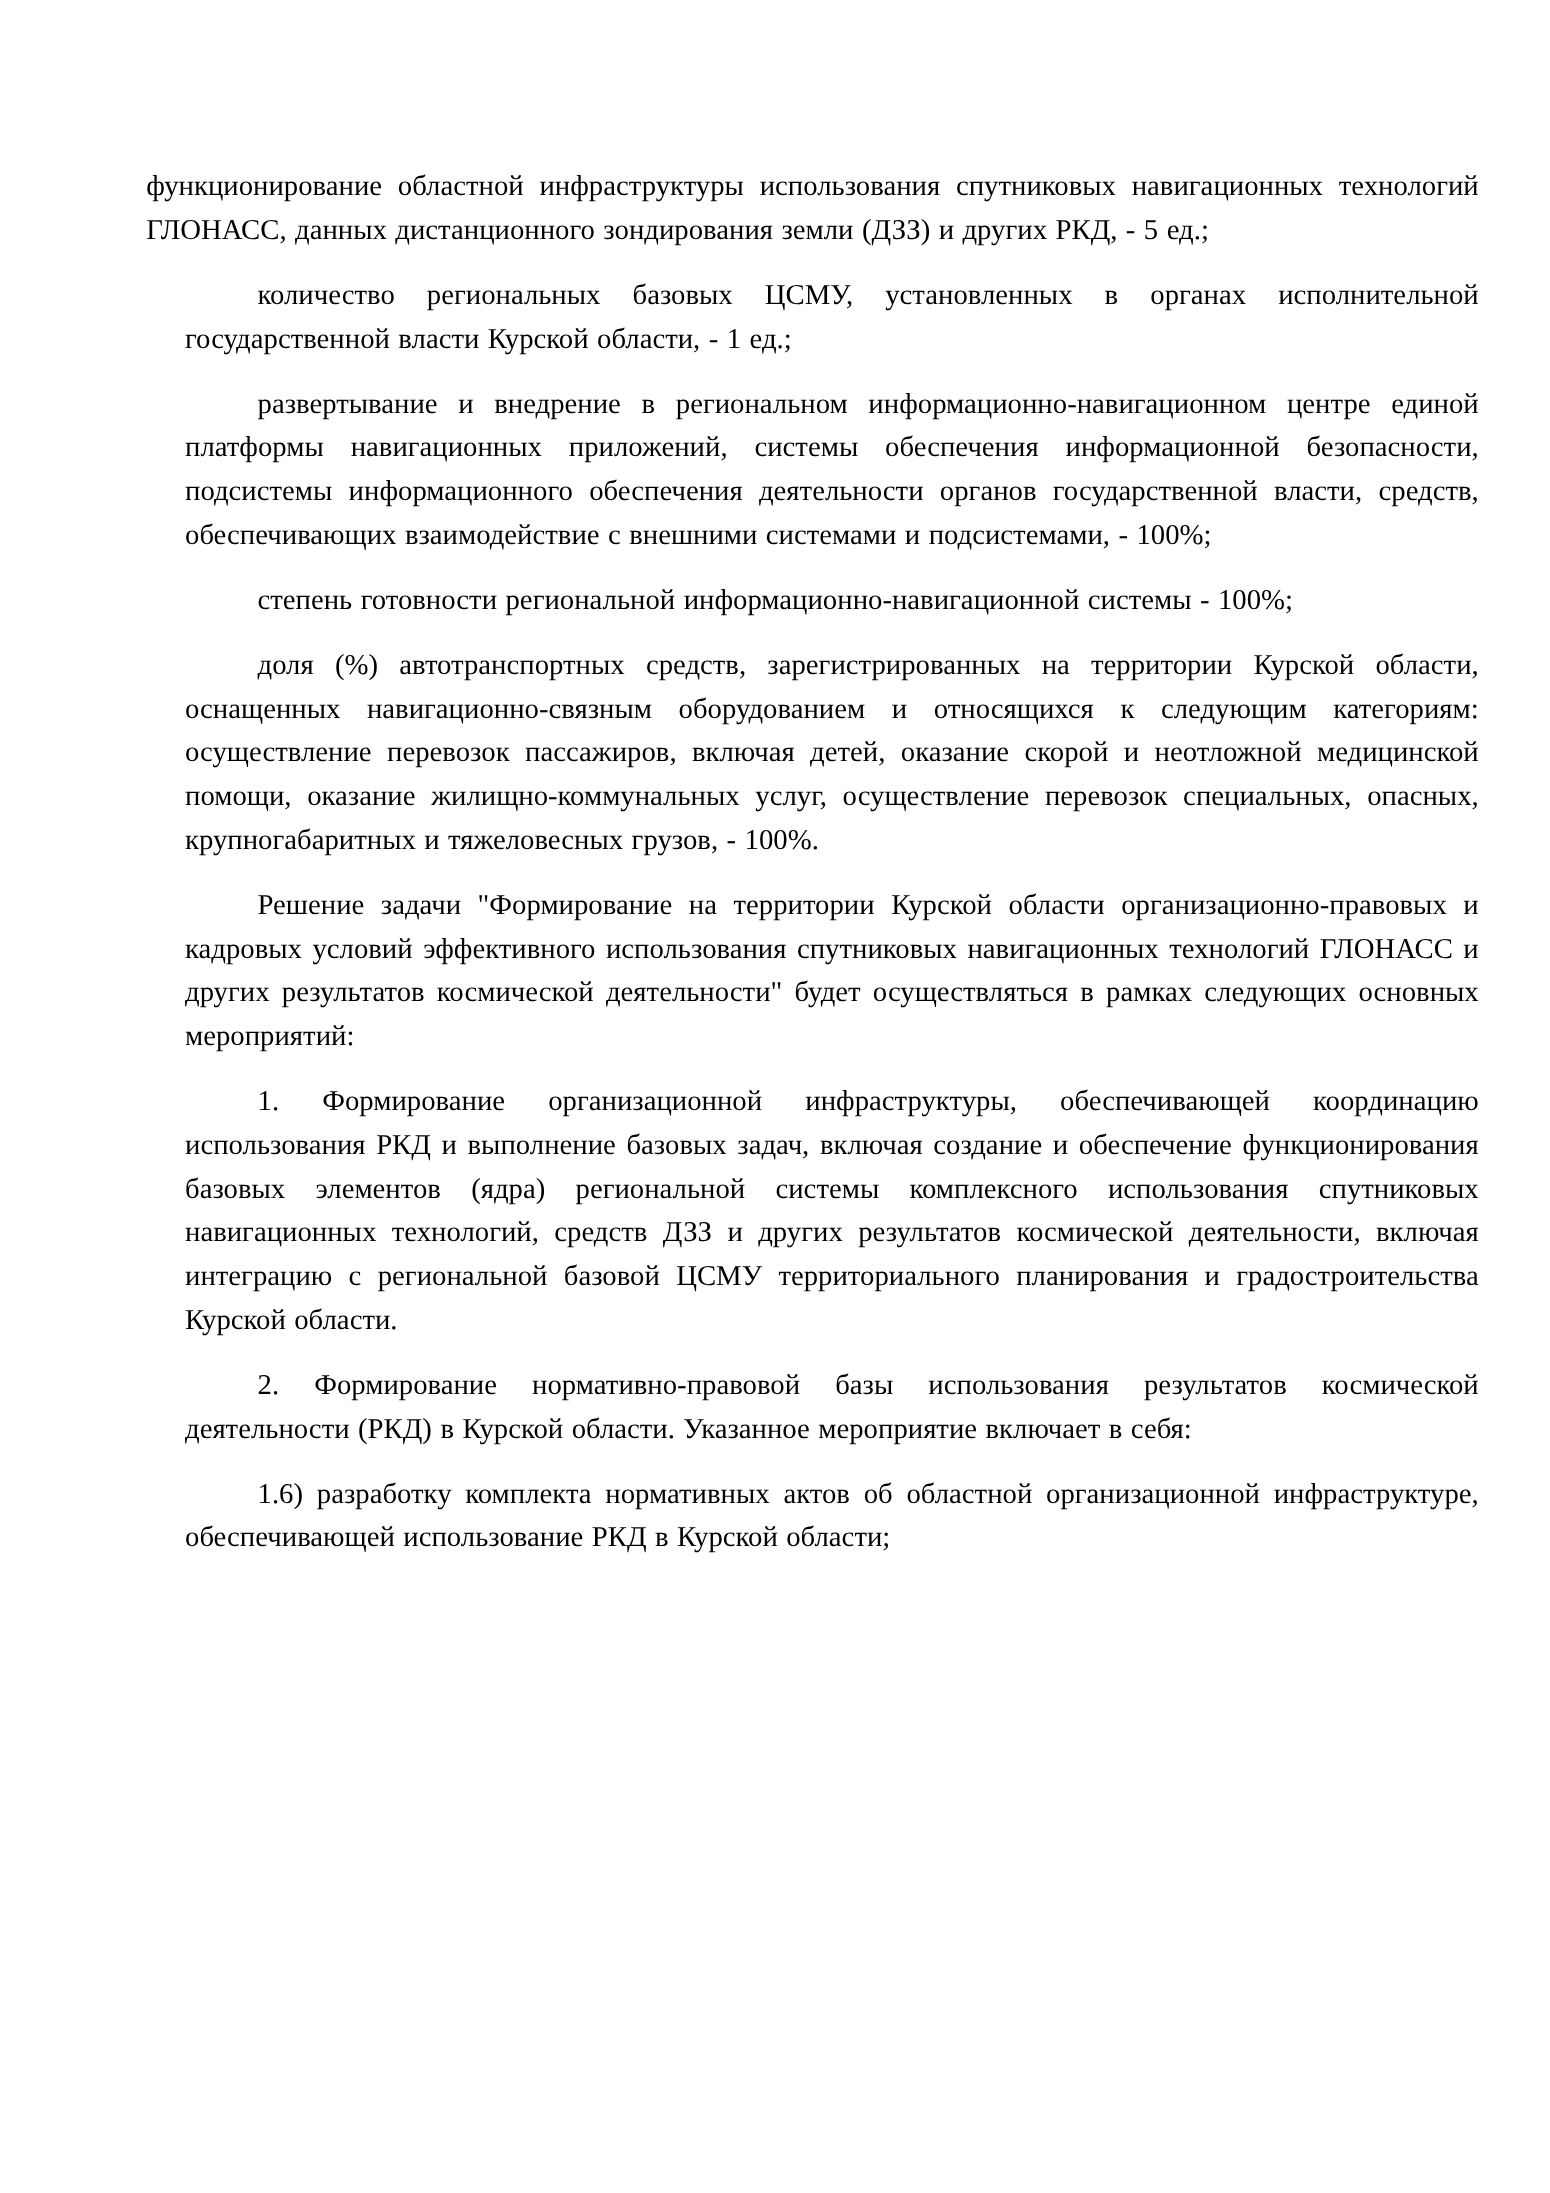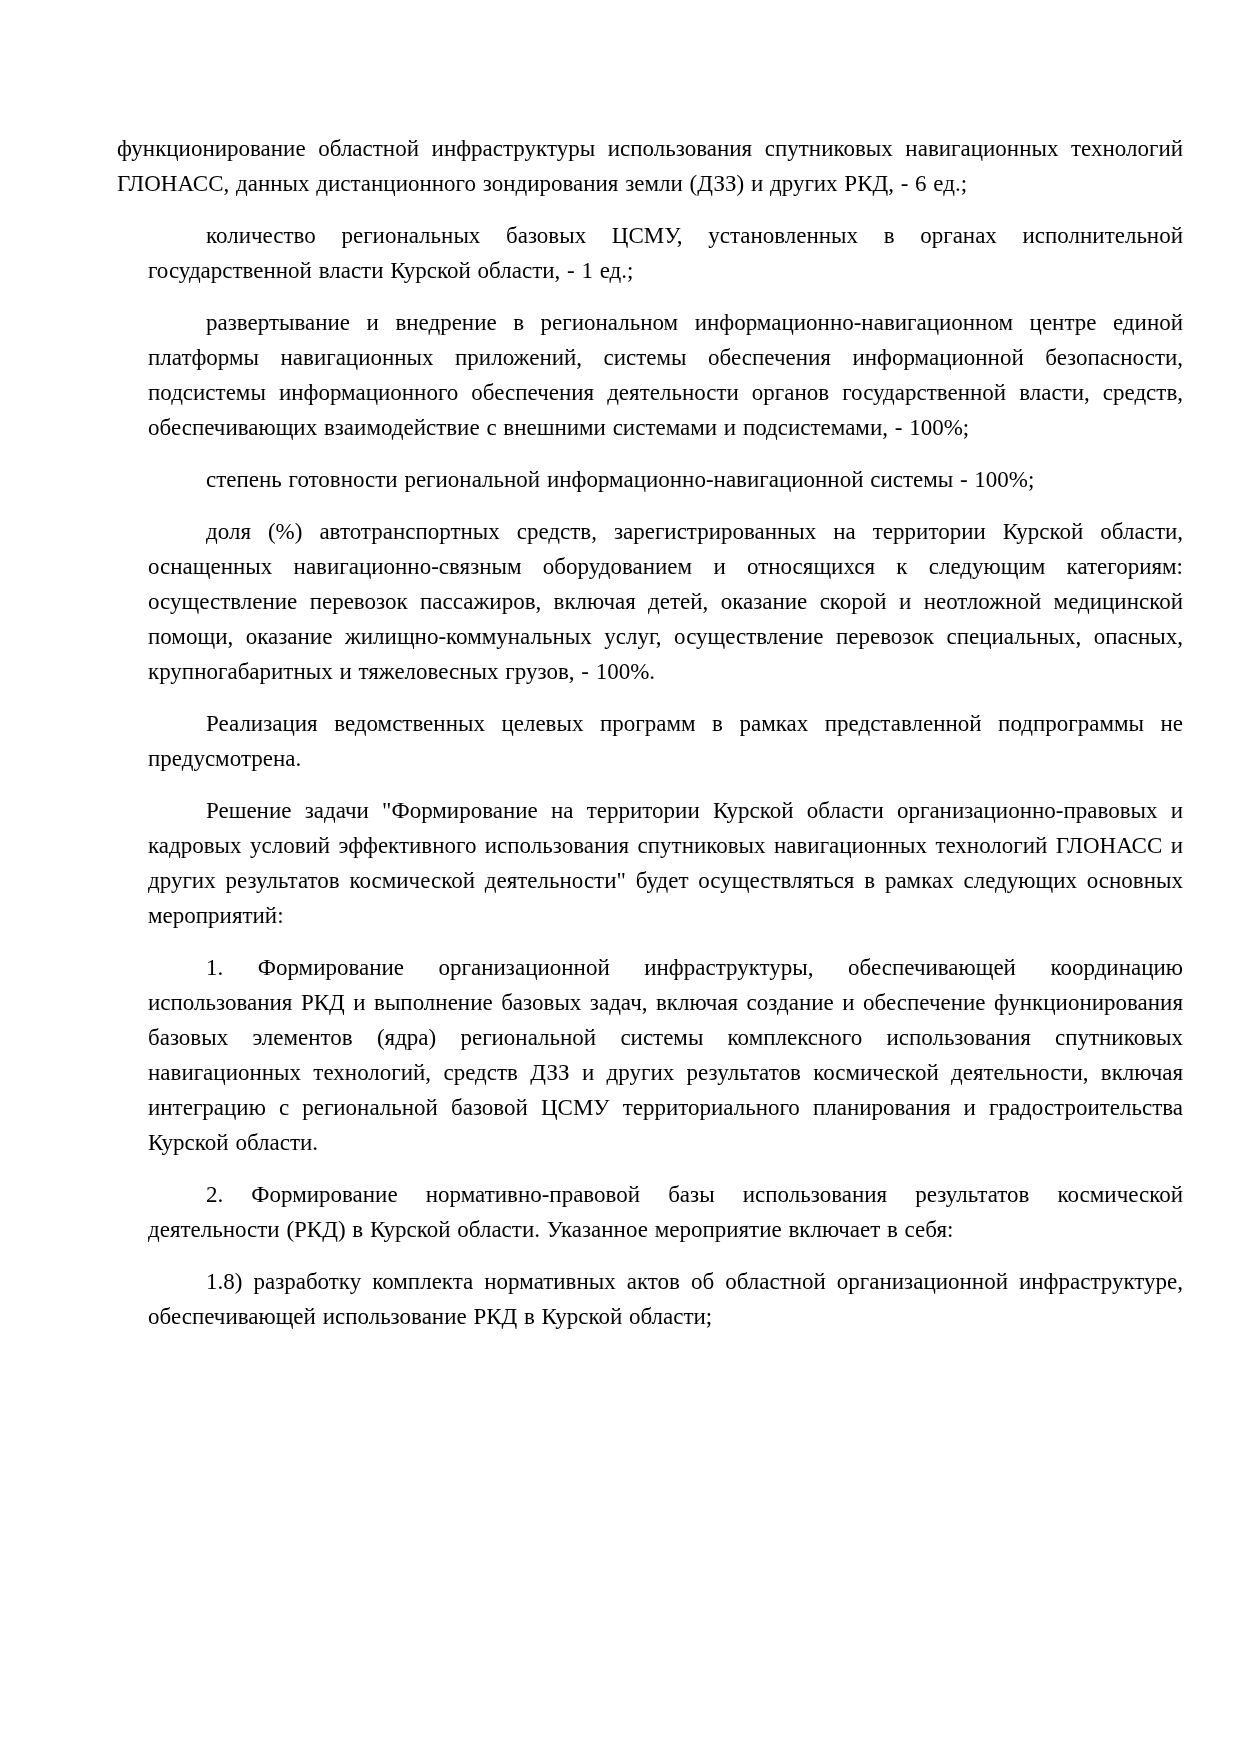--- a/index.html
+++ b/index.html
@@ -41,36 +41,35 @@
     font-size: 25px;
     line-height: 37px;
     text-indent: 0;
   }
 </style>
 </head>
 <body>
 
 <div class="page">
 
-  <p class="body-text no-indent">функционирование областной инфраструктуры использования спутниковых навигационных технологий ГЛОНАСС, данных дистанционного зондирования земли (ДЗЗ) и других РКД, - 6 ед.;</p>
+  <p class="body-text no-indent">функционирование областной инфраструктуры использования спутниковых навигационных технологий ГЛОНАСС, данных дистанционного зондирования земли (ДЗЗ) и других РКД, - 5 ед.;</p>
 
   <p class="body-text indent">количество региональных базовых ЦСМУ, установленных в органах исполнительной государственной власти Курской области, - 1 ед.;</p>
 
   <p class="body-text indent">развертывание и внедрение в региональном информационно-навигационном центре единой платформы навигационных приложений, системы обеспечения информационной безопасности, подсистемы информационного обеспечения деятельности органов государственной власти, средств, обеспечивающих взаимодействие с внешними системами и подсистемами, - 100%;</p>
 
   <p class="body-text indent">степень готовности региональной информационно-навигационной системы - 100%;</p>
 
   <p class="body-text indent">доля (%) автотранспортных средств, зарегистрированных на территории Курской области, оснащенных навигационно-связным оборудованием и относящихся к следующим категориям: осуществление перевозок пассажиров, включая детей, оказание скорой и неотложной медицинской помощи, оказание жилищно-коммунальных услуг, осуществление перевозок специальных, опасных, крупногабаритных и тяжеловесных грузов, - 100%.</p>
 
 
-  <p class="body-text indent">Реализация ведомственных целевых программ в рамках представленной подпрограммы не предусмотрена.</p>
 
 
   <p class="body-text indent">Решение задачи "Формирование на территории Курской области организационно-правовых и кадровых условий эффективного использования спутниковых навигационных технологий ГЛОНАСС и других результатов космической деятельности" будет осуществляться в рамках следующих основных мероприятий:</p>
 
   <p class="body-text indent">1. Формирование организационной инфраструктуры, обеспечивающей координацию использования РКД и выполнение базовых задач, включая создание и обеспечение функционирования базовых элементов (ядра) региональной системы комплексного использования спутниковых навигационных технологий, средств ДЗЗ и других результатов космической деятельности, включая интеграцию с региональной базовой ЦСМУ территориального планирования и градостроительства Курской области.</p>
 
   <p class="body-text indent">2. Формирование нормативно-правовой базы использования результатов космической деятельности (РКД) в Курской области. Указанное мероприятие включает в себя:</p>
 
 
-  <p class="body-text indent">1.8) разработку комплекта нормативных актов об областной организационной инфраструктуре, обеспечивающей использование РКД в Курской области;</p>
+  <p class="body-text indent">1.6) разработку комплекта нормативных актов об областной организационной инфраструктуре, обеспечивающей использование РКД в Курской области;</p>
 
 </div>
 
 </body></html>

